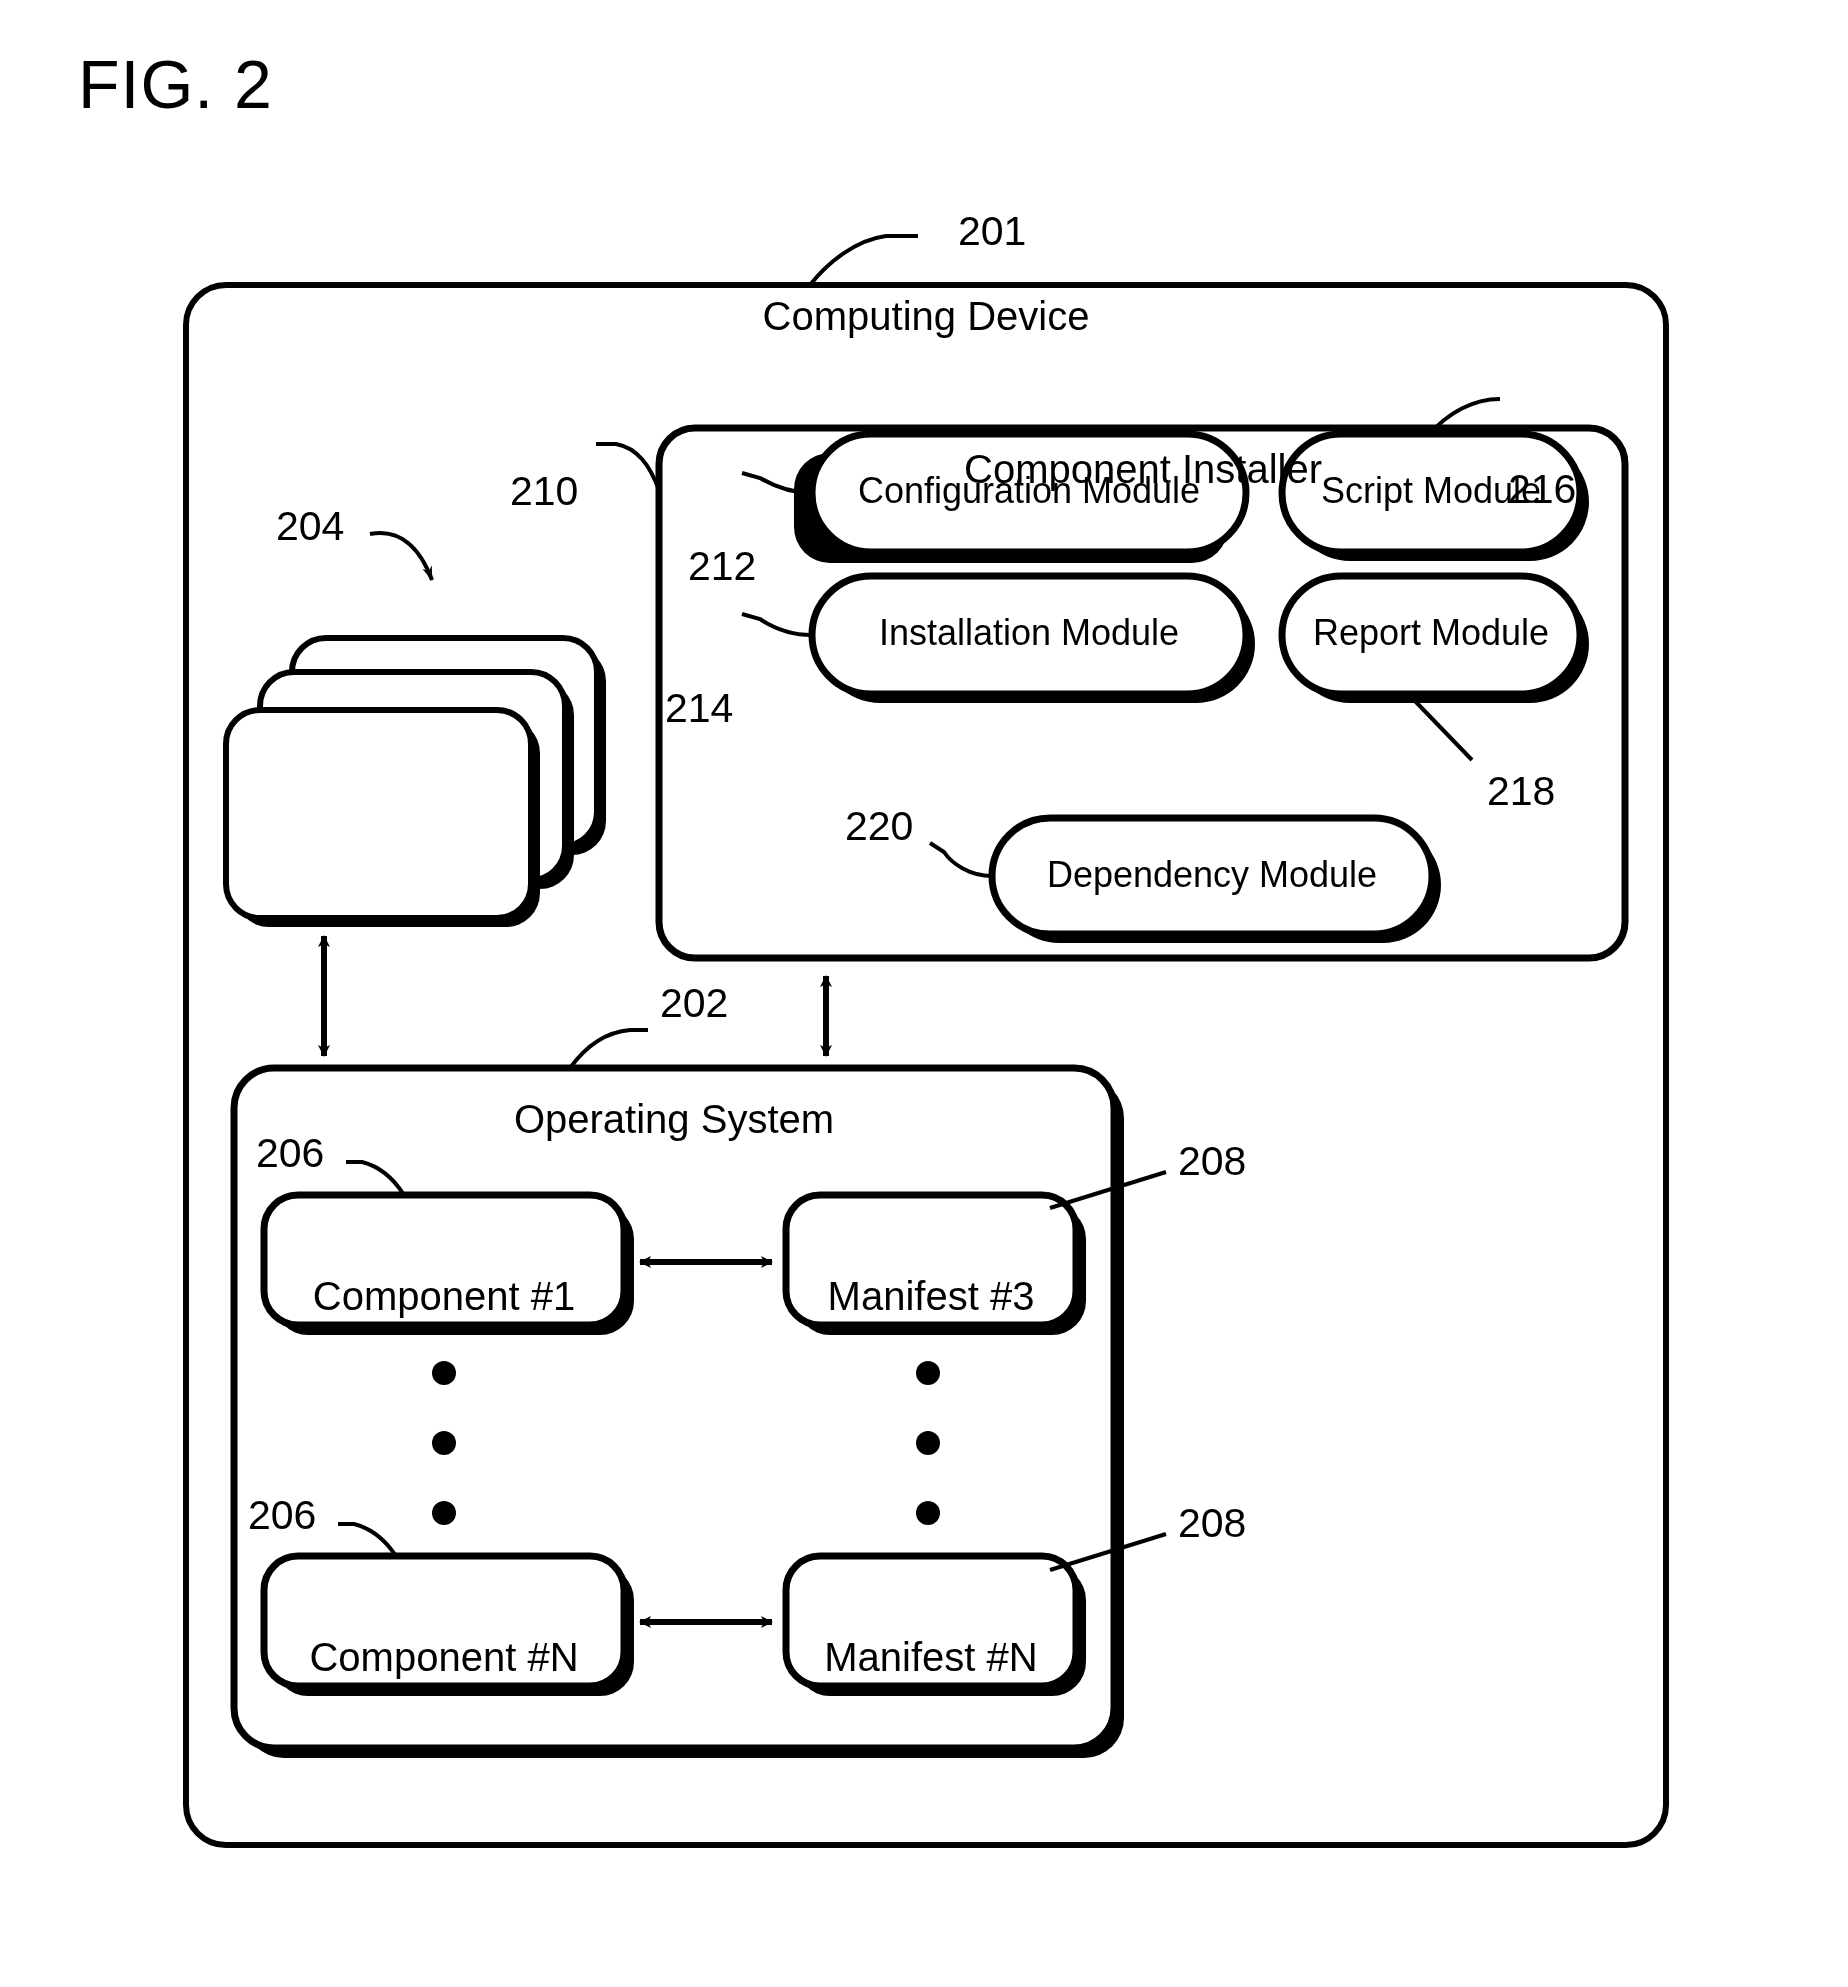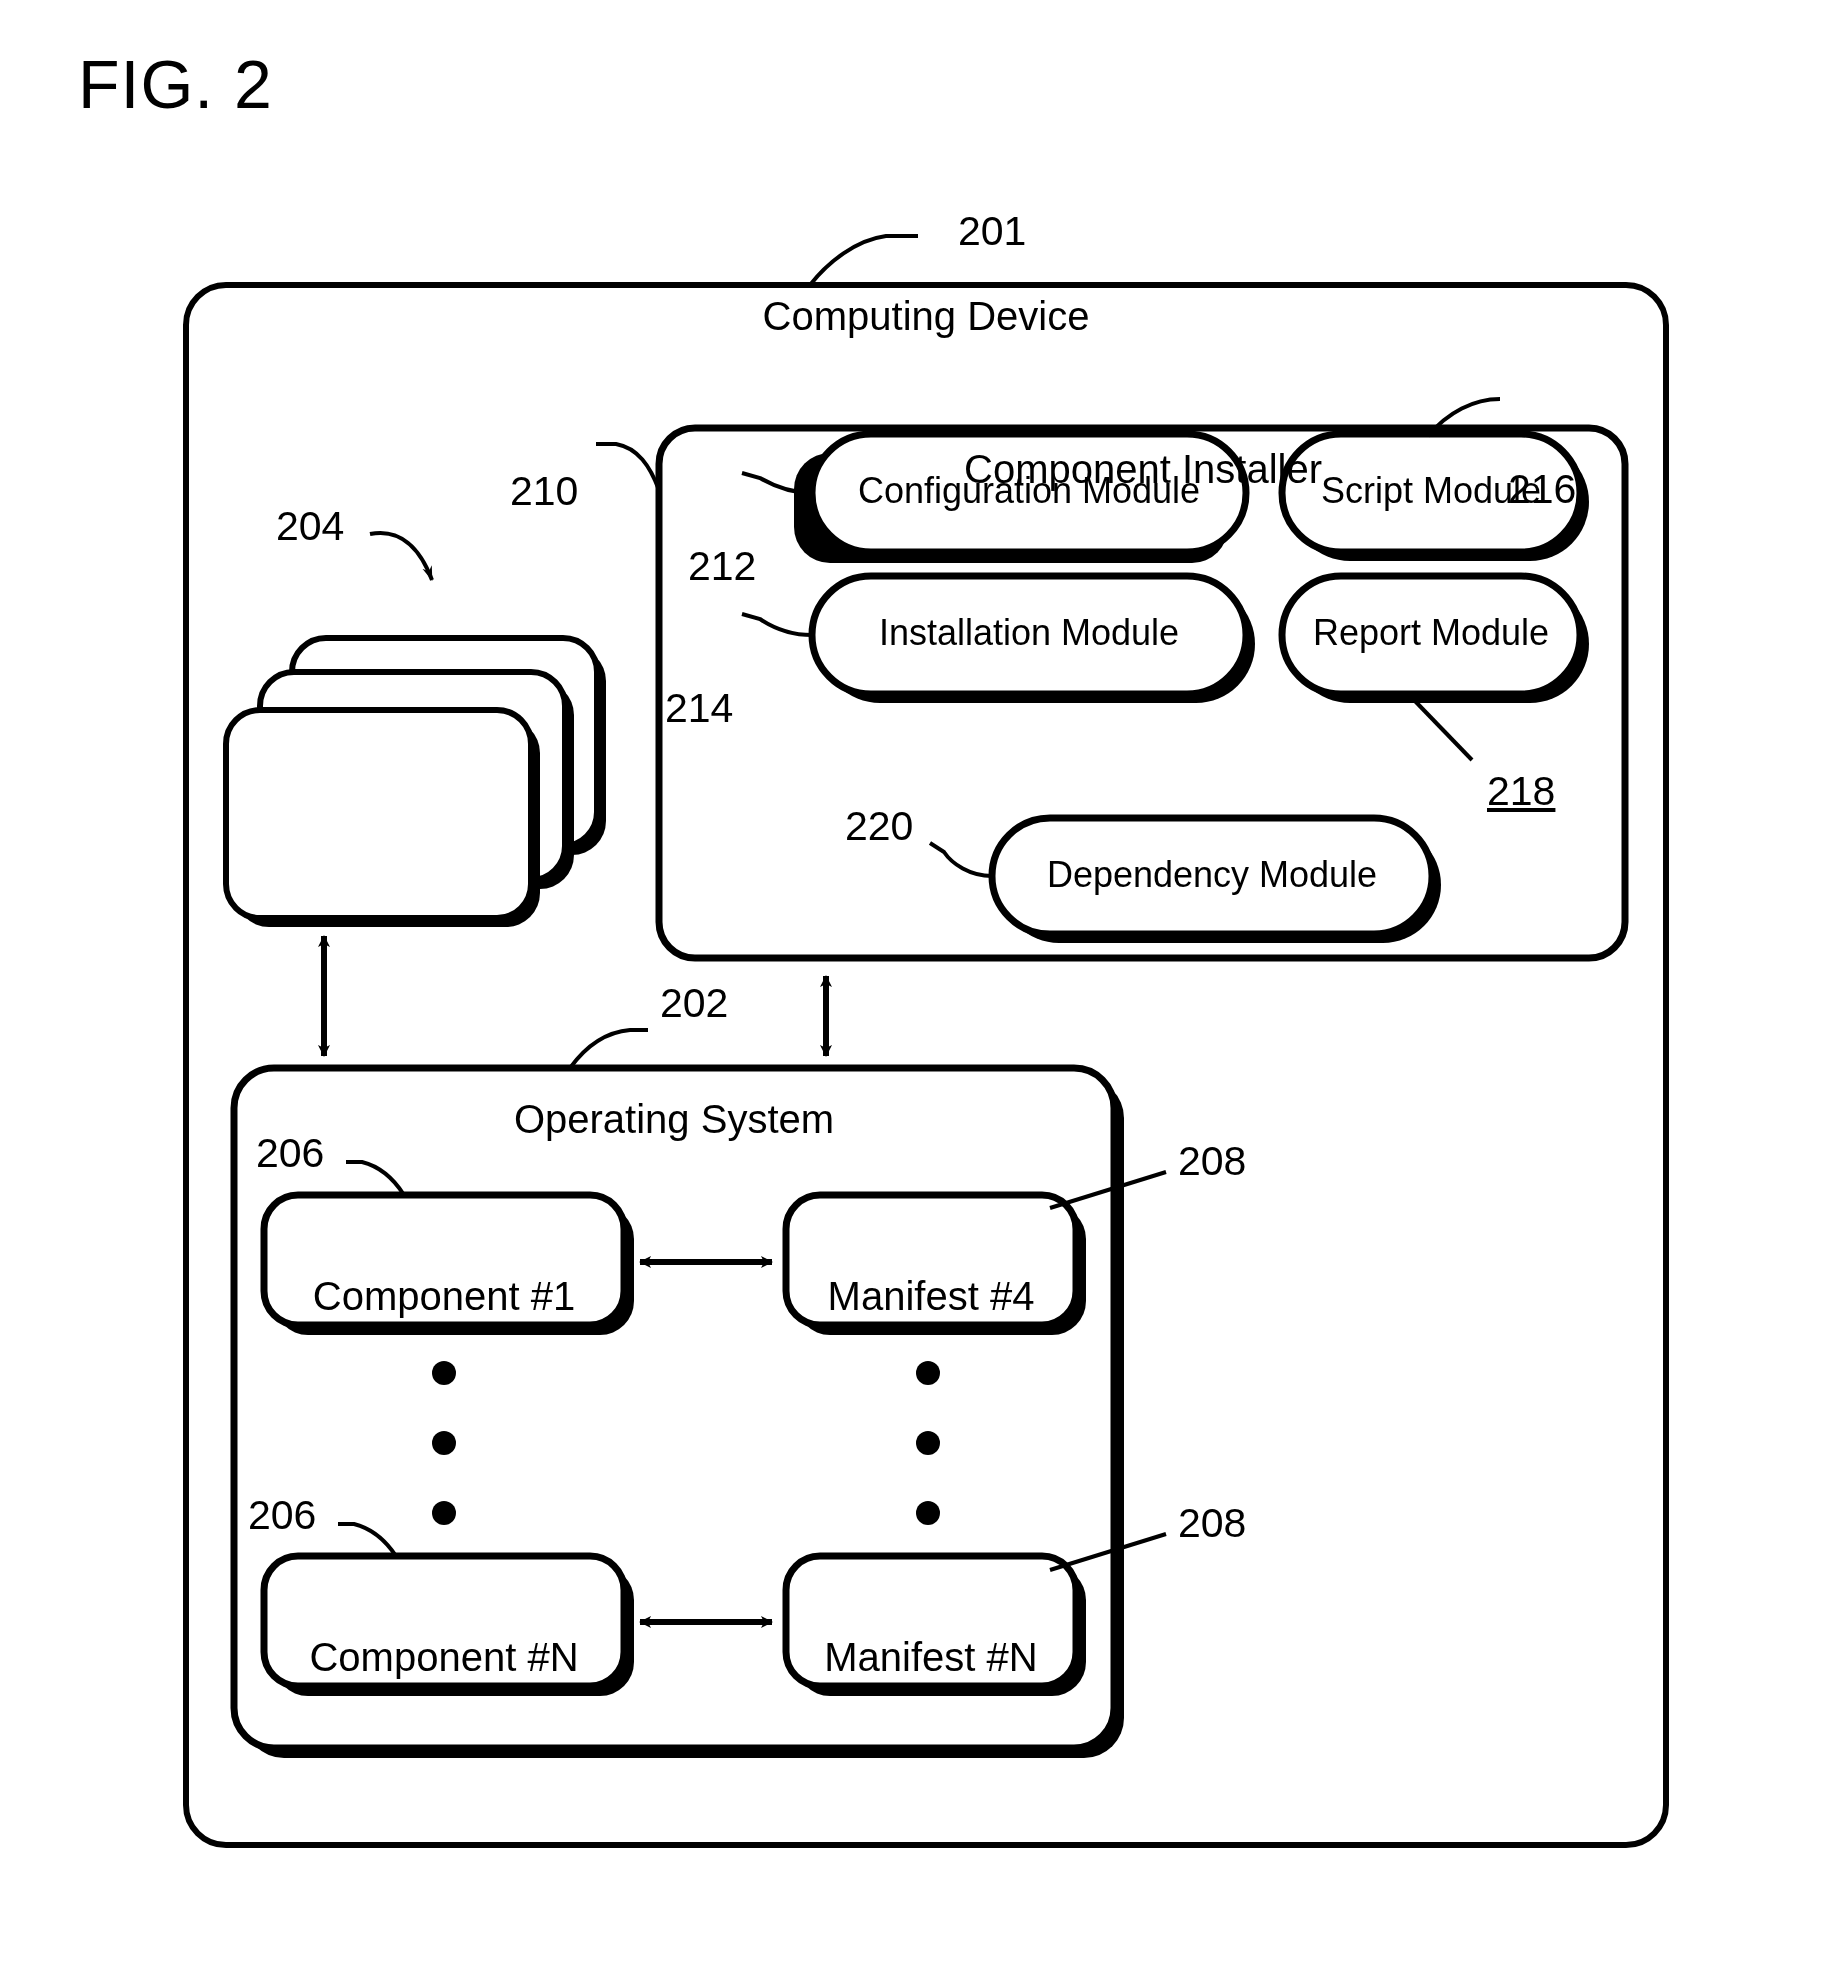--- a/index.html
+++ b/index.html
@@ -189,34 +189,34 @@
 
   <div class="tx ref-num" style="left:665px; top:545px;margin-left:23px;">212</div>
   <div class="tx module-label ctr" style="left:1029px; top:472px;">Configuration Module</div>
 
   <div class="tx ref-num" style="left:1508px; top:468px;">216</div>
   <div class="tx module-label ctr" style="left:1431px; top:472px;">Script Module</div>
 
   <div class="tx ref-num" style="left:665px; top:687px;">214</div>
   <div class="tx module-label ctr" style="left:1029px; top:614px;">Installation Module</div>
 
-  <div class="tx ref-num" style="left:1487px; top:770px;text-decoration:underline;">218</div>
+  <div class="tx ref-num" style="left:1487px; top:770px;">218</div>
   <div class="tx module-label ctr" style="left:1431px; top:614px;">Report Module</div>
 
   <div class="tx ref-num" style="left:845px; top:805px;">220</div>
   <div class="tx module-label ctr" style="left:1212px; top:856px;">Dependency Module</div>
 
   <div class="tx ref-num" style="left:276px; top:505px;">204</div>
 
   <div class="tx ref-num" style="left:660px; top:982px;">202</div>
   <div class="tx box-title ctr" style="left:674px; top:1098px;">Operating System</div>
 
   <div class="tx ref-num" style="left:256px; top:1132px;">206</div>
   <div class="tx node-label ctr" style="left:444px; top:1238px;">Component #1</div>
   <div class="tx ref-num" style="left:1178px; top:1140px;">208</div>
-  <div class="tx node-label ctr" style="left:931px; top:1238px;">Manifest #4</div>
+  <div class="tx node-label ctr" style="left:931px; top:1238px;">Manifest #3</div>
 
   <div class="tx ref-num" style="left:248px; top:1494px;">206</div>
   <div class="tx node-label ctr" style="left:444px; top:1599px;">Component #N</div>
   <div class="tx ref-num" style="left:1178px; top:1502px;">208</div>
   <div class="tx node-label ctr" style="left:931px; top:1599px;">Manifest #N</div>
 
 </div>
 
 </body></html>

